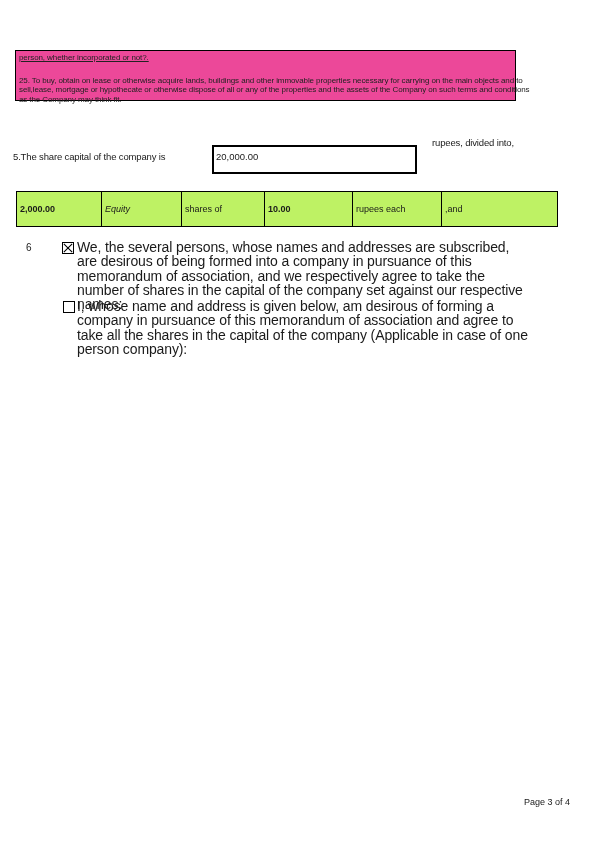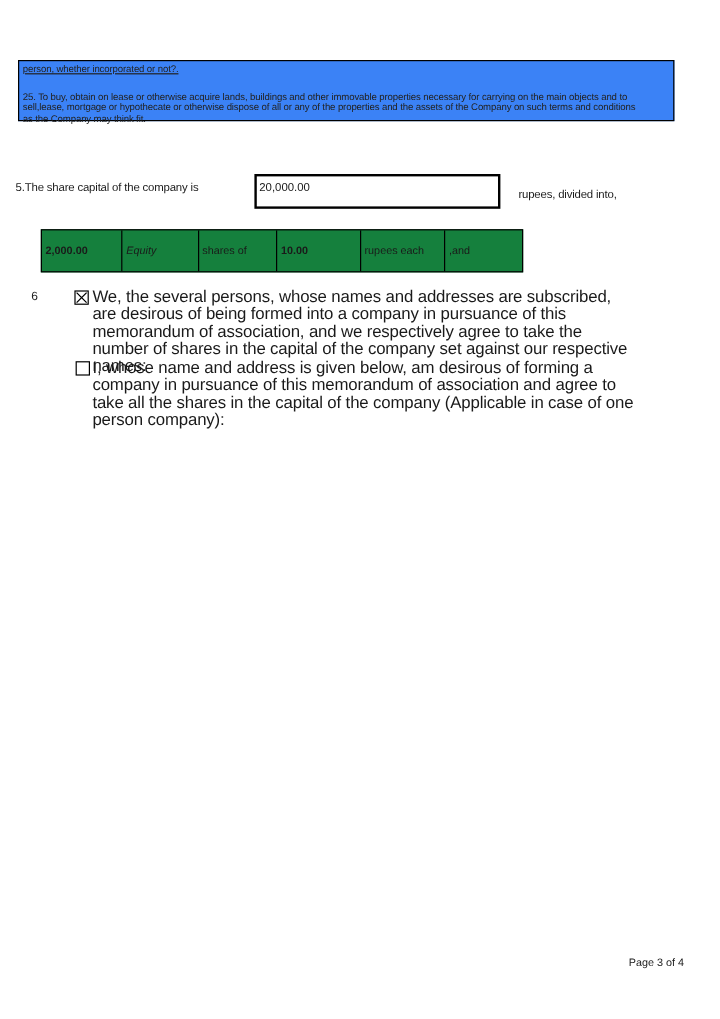--- a/index.html
+++ b/index.html
@@ -11,23 +11,23 @@
     background: #ffffff;
     font-family: "Liberation Sans", sans-serif;
     color: #1a1a1a;
     overflow: hidden;
   }
 
   
   .cont-box {
     position: absolute;
     left: 15px; top: 50px;
-    width: 547px; height: 51px;
+    width: 501px; height: 51px;
     border: 1.5px solid #000;
-    background: #3b82f6;
+    background: #ec4899;
     padding: 2px 3px 0 3px;
     font-size: 8px;
     line-height: 9.5px;
     letter-spacing: -0.1px;
     color: #222;
   }
   .cont-box .fragment {
     text-decoration: underline;
     margin-bottom: 13px;
     display: inline-block;
@@ -56,33 +56,33 @@
     left: 212px; top: 145px;
     width: 205px; height: 29px;
     border: 2px solid #000;
     background: #fff;
     font-size: 9.5px;
     font-weight: normal;
     padding: 4px 0 0 2px;
   }
   .clause5-suffix {
     position: absolute;
-    left: 432px; top: 157px;
+    left: 432px; top: 137px;
     font-size: 9.5px;
     letter-spacing: -0.15px;
   }
 
   
   .share-table {
     position: absolute;
-    left: 34px; top: 191px;
-    width: 402px; height: 36px;
+    left: 16px; top: 191px;
+    width: 542px; height: 36px;
     border: 1.5px solid #000;
     display: flex;
-    background: #15803d;
+    background: #bef264;
   }
   .share-table .cell {
     border-right: 1.5px solid #000;
     display: flex;
     align-items: center;
     padding-left: 3px;
     font-size: 9px;
     overflow: hidden;
   }
   .share-table .cell:last-child { border-right: none; }

